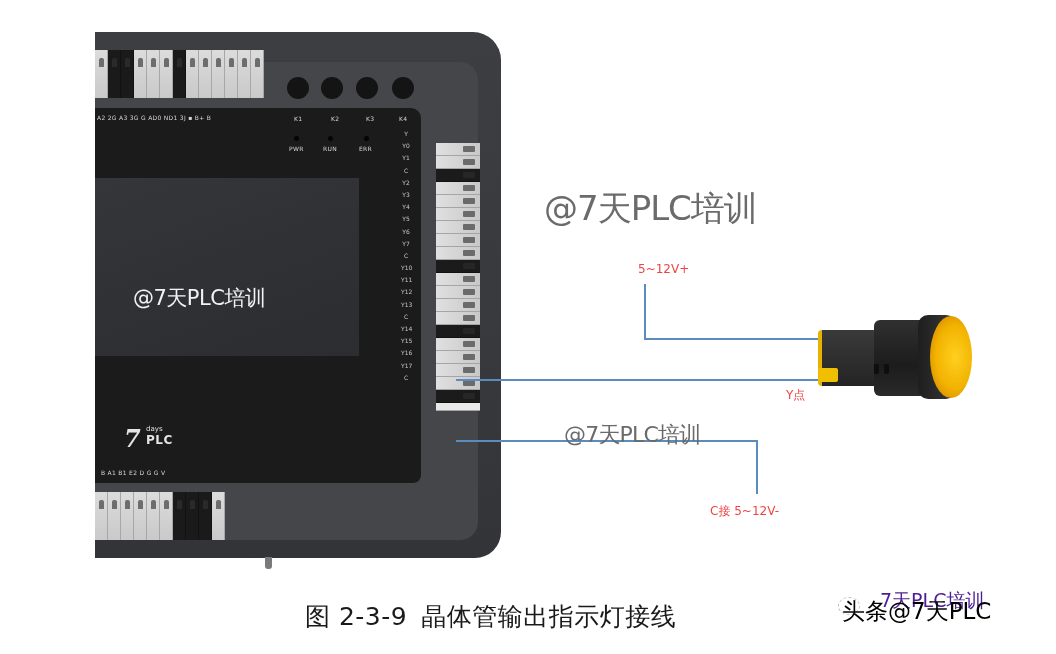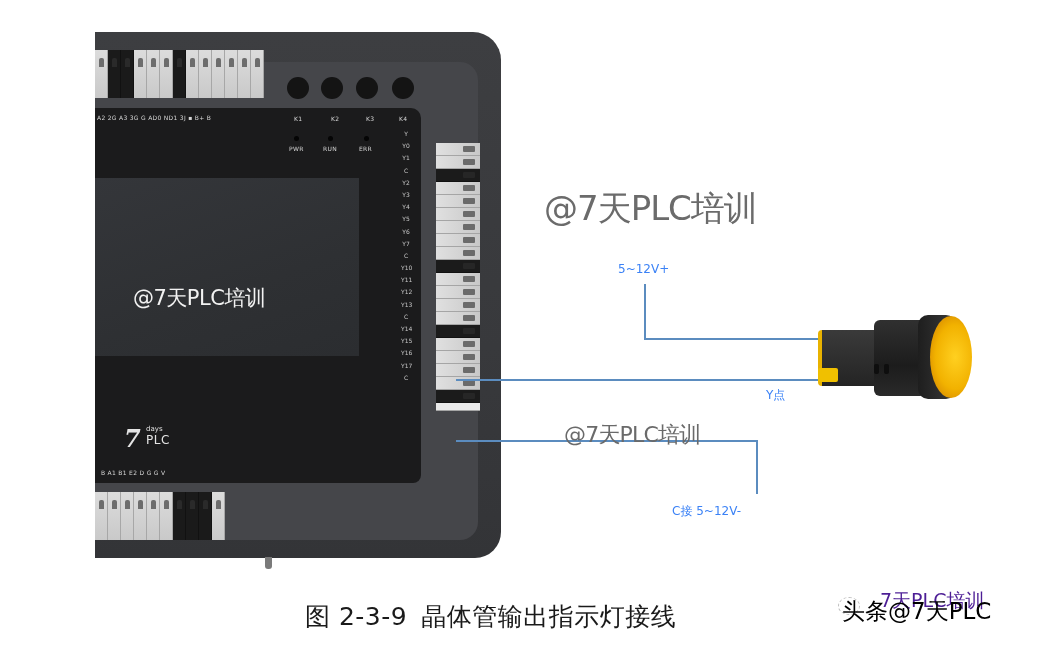--- a/index.html
+++ b/index.html
@@ -68,27 +68,27 @@
     white-space: nowrap; letter-spacing: 0.3px;
   }
   .led { position: absolute; width: 5px; height: 5px; border-radius: 50%; background: #050505; }
 
   .ylabels { position: absolute; left: 401px; top: 128px; display: flex; flex-direction: column; gap: 0; }
   .ylabels span { color: #c8c8c8; font-size: 6px; height: 12.2px; line-height: 12px; text-align: center; width: 10px; }
 
   .logo { position: absolute; left: 124px; top: 424px; color: #e4e4e4; }
   .logo-7 { font-size: 24px; font-weight: bold; font-style: italic; font-family: "DejaVu Serif", serif; position: absolute; left: 0; top: 0; }
   .logo-days { position: absolute; left: 22px; top: 1px; font-size: 7px; }
-  .logo-plc { position: absolute; left: 22px; top: 9px; font-size: 12px; font-weight: normal; letter-spacing: 0.5px; }
+  .logo-plc { position: absolute; left: 22px; top: 9px; font-size: 12px; font-weight: bold; letter-spacing: 0.5px; }
 
   .pin { position: absolute; left: 265px; top: 557px; width: 7px; height: 12px; background: #7a7a7a; border-radius: 0 0 3px 3px; }
 
   
   .wire { position: absolute; background: #5b8cbf; }
-  .wire-label { position: absolute; color: #3b82f6; font-size: 12px; font-family: "DejaVu Sans", sans-serif; white-space: nowrap; }
+  .wire-label { position: absolute; color: #ef4444; font-size: 12px; font-family: "DejaVu Sans", sans-serif; white-space: nowrap; margin-left: 20px; }
 
   .watermark-big {
     position: absolute; left: 544px; top: 186px;
     color: #6b6b6b; font-size: 34px; font-family: "DejaVu Sans", sans-serif; letter-spacing: -1px;
   }
   .watermark-mid {
     position: absolute; left: 564px; top: 420px;
     color: #6a6a6a; font-size: 22px; font-family: "DejaVu Sans", sans-serif; letter-spacing: -0.8px;
   }
 
@@ -253,21 +253,21 @@
 
 <div class="wire-label" style="left:618px; top:262px;">5~12V+</div>
 <div class="wire" style="left:644px; top:284px; width:2px; height:56px;"></div>
 <div class="wire" style="left:644px; top:338px; width:190px; height:2px;"></div>
 
 <div class="wire" style="left:456px; top:379px; width:372px; height:2px;"></div>
 <div class="wire-label" style="left:766px; top:387px;">Y点</div>
 
 <div class="wire" style="left:456px; top:440px; width:302px; height:2px;"></div>
 <div class="wire" style="left:756px; top:440px; width:2px; height:54px;"></div>
-<div class="wire-label" style="left:672px; top:503px;">C接 5~12V-</div>
+<div class="wire-label" style="left:690px; top:503px;">C接 5~12V-</div>
 
 <div class="watermark-mid">@7天PLC培训</div>
 
 <div class="lamp">
   <div class="lamp-tail"></div>
   <div class="lamp-lug"></div>
   <div class="lamp-body"></div>
   <div class="lamp-slot" style="left:56px; top:52px;"></div>
   <div class="lamp-slot" style="left:66px; top:52px;"></div>
   <div class="lamp-ring"></div>

